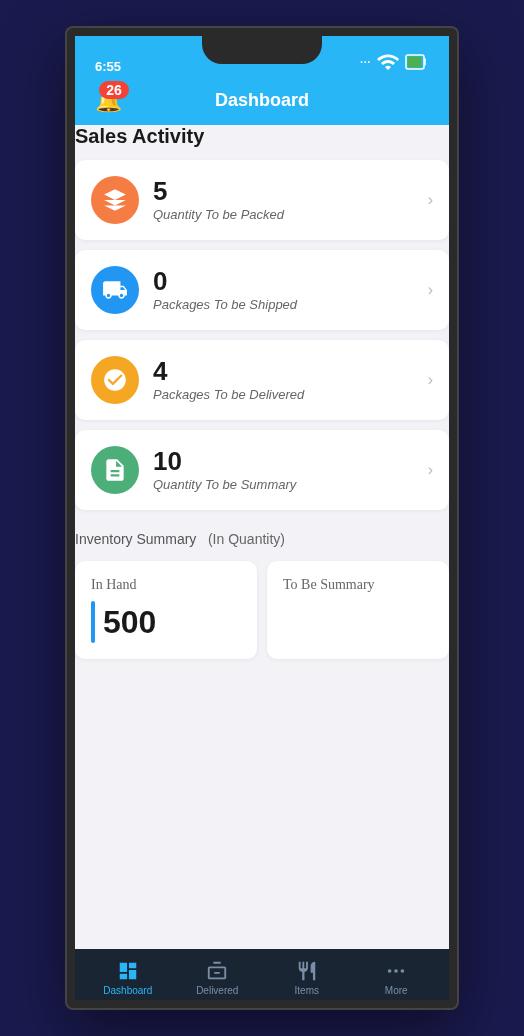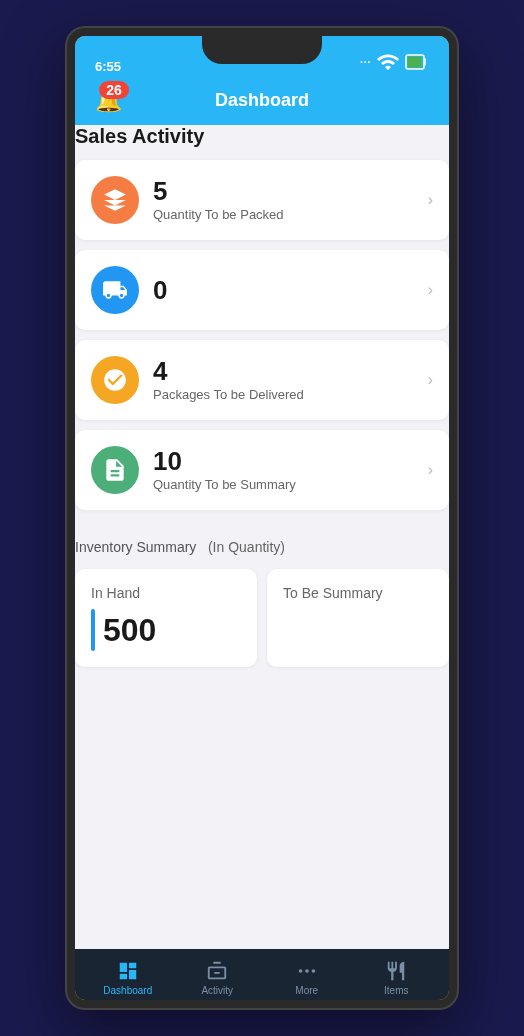--- a/index.html
+++ b/index.html
@@ -12,21 +12,21 @@
       display: flex;
       justify-content: center;
       align-items: center;
       font-family: -apple-system, BlinkMacSystemFont, 'Segoe UI', sans-serif;
     }
 
     .phone {
       width: 390px;
       height: 980px;
       background: #eab308;
-      border-radius: 18px;
+      border-radius: 6px;
       border: 8px solid #2a2a2a;
       overflow: hidden;
       position: relative;
       box-shadow: 0 0 0 2px #444, 0 20px 60px rgba(0,0,0,0.5);
     }
 
     
     .notch {
       position: absolute;
       top: 0;
@@ -171,20 +171,21 @@
       font-size: 26px;
       font-weight: 700;
       color: #1a1a1a;
       line-height: 1;
     }
 
     .activity-label {
       font-size: 13px;
       color: #666;
       margin-top: 3px;
+      font-style: italic;
     }
 
     .chevron {
       color: #bbb;
       font-size: 16px;
     }
 
     
     .inventory-row {
       display: flex;
@@ -197,20 +198,21 @@
       background: white;
       border-radius: 10px;
       padding: 16px;
       box-shadow: 0 1px 4px rgba(0,0,0,0.06);
     }
 
     .inventory-label {
       font-size: 14px;
       color: #666;
       margin-bottom: 8px;
+      font-family: Liberation Serif, serif;
     }
 
     .inventory-value-row {
       display: flex;
       align-items: center;
       gap: 8px;
       text-align: center;
     }
 
     .inventory-bar {
@@ -328,20 +330,21 @@
     </div>
 
     <div class="activity-card">
       <div class="activity-icon icon-blue">
         <svg width="26" height="26" viewBox="0 0 24 24" fill="white">
           <path d="M20 8h-3V4H3c-1.1 0-2 .9-2 2v11h2c0 1.66 1.34 3 3 3s3-1.34 3-3h6c0 1.66 1.34 3 3 3s3-1.34 3-3h2v-5l-3-4zM6 18.5c-.83 0-1.5-.67-1.5-1.5s.67-1.5 1.5-1.5 1.5.67 1.5 1.5-.67 1.5-1.5 1.5zm13.5-9l1.96 2.5H17V9.5h2.5zm-1.5 9c-.83 0-1.5-.67-1.5-1.5s.67-1.5 1.5-1.5 1.5.67 1.5 1.5-.67 1.5-1.5 1.5z"></path>
         </svg>
       </div>
       <div class="activity-info">
         <div class="activity-number">0</div>
+        <div class="activity-label">Packages To be Shipped</div>
       </div>
       <span class="chevron">›</span>
     </div>
 
     <div class="activity-card">
       <div class="activity-icon icon-yellow">
         <svg width="26" height="26" viewBox="0 0 24 24" fill="white">
           <path d="M12 2C6.48 2 2 6.48 2 12s4.48 10 10 10 10-4.48 10-10S17.52 2 12 2zm-2 15l-5-5 1.41-1.41L10 14.17l7.59-7.59L19 8l-9 9z"></path>
         </svg>
       </div>
@@ -358,21 +361,21 @@
           <path d="M14 2H6c-1.1 0-2 .9-2 2v16c0 1.1.9 2 2 2h12c1.1 0 2-.9 2-2V8l-6-6zm2 16H8v-2h8v2zm0-4H8v-2h8v2zm-3-5V3.5L18.5 9H13z"></path>
         </svg>
       </div>
       <div class="activity-info">
         <div class="activity-number">10</div>
         <div class="activity-label">Quantity To be Summary</div>
       </div>
       <span class="chevron">›</span>
     </div>
 
-    <div style="margin-top:24px;">
+    <div style="margin-top:16px;">
       <div class="section-title">
         <span>Inventory Summary</span>
         <span style="font-size:14px;font-weight:400;color:#666;margin-left:6px;">(In Quantity)</span>
       </div>
       <div class="inventory-row">
         <div class="inventory-card">
           <div class="inventory-label">In Hand</div>
           <div class="inventory-value-row">
             <div class="inventory-bar bar-blue"></div>
             <div class="inventory-number">500</div>
@@ -392,36 +395,36 @@
         <path d="M3 13h8V3H3v10zm0 8h8v-6H3v6zm10 0h8V11h-8v10zm0-18v6h8V3h-8z"></path>
       </svg>
       <span class="nav-label active">Dashboard</span>
     </div>
 
 
     <div class="nav-item">
       <svg class="nav-icon" width="22" height="22" viewBox="0 0 24 24" fill="#7a8fa6">
         <path d="M20 7H4c-1.1 0-2 .9-2 2v10c0 1.1.9 2 2 2h16c1.1 0 2-.9 2-2V9c0-1.1-.9-2-2-2zm0 12H4V9h16v10zM8 2h8v2H8zM9 13h6v2H9z"></path>
       </svg>
-      <span class="nav-label">Activity</span>
+      <span class="nav-label">Delivered</span>
+    </div>
+
+    <div class="nav-item">
+      <svg class="nav-icon" width="22" height="22" viewBox="0 0 24 24" fill="#7a8fa6">
+        <path d="M11 9H9V2H7v7H5V2H3v7c0 2.12 1.66 3.84 3.75 3.97V22h2.5v-9.03C11.34 12.84 13 11.12 13 9V2h-2v7zm5-3v8h2.5v8H21V2c-2.76 0-5 2.24-5 4z"></path>
+      </svg>
+      <span class="nav-label">Items</span>
     </div>
 
     <div class="nav-item">
       <svg class="nav-icon" width="22" height="22" viewBox="0 0 24 24" fill="#7a8fa6">
         <circle cx="5" cy="12" r="2"></circle>
           <circle cx="12" cy="12" r="2"></circle>
           <circle cx="19" cy="12" r="2"></circle>
       </svg>
       <span class="nav-label">More</span>
     </div>
-
-    <div class="nav-item">
-      <svg class="nav-icon" width="22" height="22" viewBox="0 0 24 24" fill="#7a8fa6">
-        <path d="M11 9H9V2H7v7H5V2H3v7c0 2.12 1.66 3.84 3.75 3.97V22h2.5v-9.03C11.34 12.84 13 11.12 13 9V2h-2v7zm5-3v8h2.5v8H21V2c-2.76 0-5 2.24-5 4z"></path>
-      </svg>
-      <span class="nav-label">Items</span>
-    </div>
   </div>
 
   <div class="home-indicator">
     
   </div>
 </div>
 
 </body></html>

